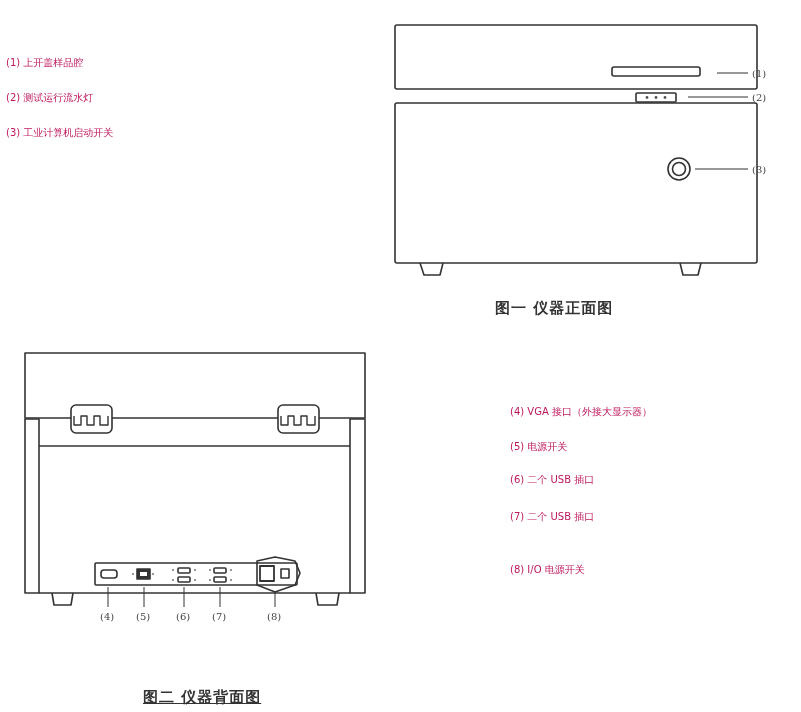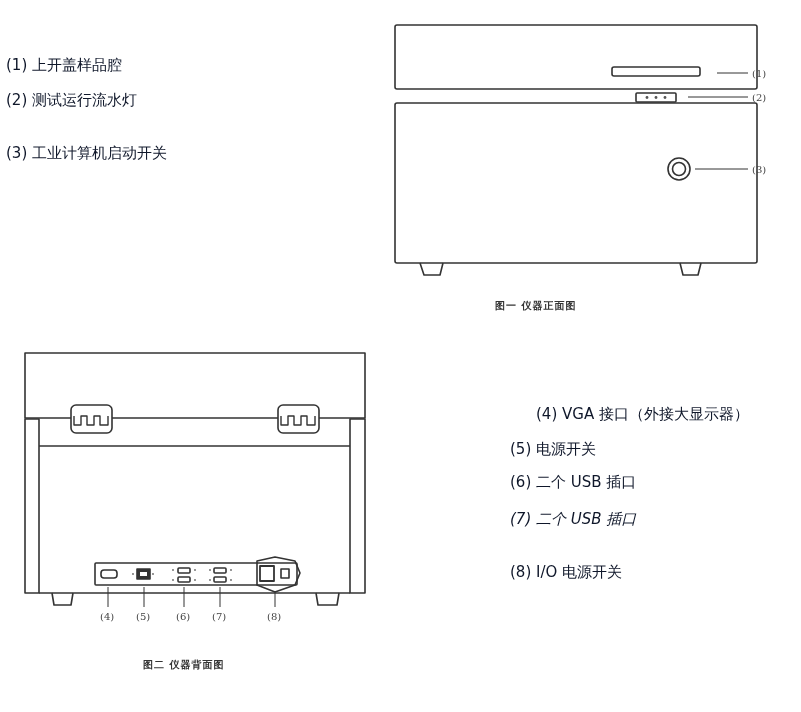--- a/index.html
+++ b/index.html
@@ -1,51 +1,51 @@
 <!DOCTYPE html>
 <html><head>
 <meta charset="utf-8">
 <style>
   html, body { margin: 0; padding: 0; background: #ffffff; }
   body { width: 801px; height: 712px; position: relative; overflow: hidden;
          font-family: "DejaVu Sans", "Liberation Sans", sans-serif; color: #222; }
-  .legend-item { position: absolute; font-size: 15px; white-space: nowrap; color: #0f172a; }
-  .caption { position: absolute; font-size: 10px; font-weight: bold; color: #333; white-space: nowrap; letter-spacing: 1px; }
+  .legend-item { position: absolute; font-size: 10px; white-space: nowrap; color: #be185d; }
+  .caption { position: absolute; font-size: 15px; font-weight: bold; color: #333; white-space: nowrap; letter-spacing: 1px; }
   svg { position: absolute; left: 0; top: 0; }
   .callout { font-family: "DejaVu Serif", "Liberation Serif", serif; font-size: 10px; fill: #444; }
 </style>
 </head>
 <body>
 
 <div class="legend-item" style="left:6px; top:56px;">
   <span>(1)</span>
   <span>上开盖样品腔</span>
 </div>
 <div class="legend-item" style="left:6px; top:91px;text-align:center;">
   <span>(2)</span>
   <span>测试运行流水灯</span>
 </div>
-<div class="legend-item" style="left:6px; top:126px;margin-top:18px;">
+<div class="legend-item" style="left:6px; top:126px;">
   <span>(3)</span>
   <span>工业计算机启动开关</span>
 </div>
 
-<div class="legend-item" style="left:536px; top:405px;text-align:right;">
+<div class="legend-item" style="left:510px; top:405px;text-align:right;">
   <span>(4)</span>
   <span>VGA 接口（外接大显示器）</span>
 </div>
 <div class="legend-item" style="left:510px; top:440px;">
   <span>(5)</span>
   <span>电源开关</span>
 </div>
 <div class="legend-item" style="left:510px; top:473px;">
   <span>(6)</span>
   <span>二个 USB 插口</span>
 </div>
-<div class="legend-item" style="left:510px; top:510px;font-style:italic;">
+<div class="legend-item" style="left:510px; top:510px;">
   <span>(7)</span>
   <span>二个 USB 插口</span>
 </div>
 <div class="legend-item" style="left:510px; top:563px;">
   <span>(8)</span>
   <span>I/O 电源开关</span>
 </div>
 
 <svg width="801" height="712" viewBox="0 0 801 712">
   <g fill="none" stroke="#333" stroke-width="1.6" stroke-linejoin="round">
@@ -143,13 +143,13 @@
   <text class="callout" x="752" y="173">(3)</text>
 
   <text class="callout" x="100" y="620">(4)</text>
   <text class="callout" x="136" y="620">(5)</text>
   <text class="callout" x="176" y="620">(6)</text>
   <text class="callout" x="212" y="620">(7)</text>
   <text class="callout" x="267" y="620">(8)</text>
 </svg>
 
 <div class="caption" style="left:495px; top:299px;">图一  仪器正面图</div>
-<div class="caption" style="left:143px; top:658px;">图二  仪器背面图</div>
+<div class="caption" style="left:143px; top:688px;text-decoration:underline;">图二  仪器背面图</div>
 
 </body></html>

